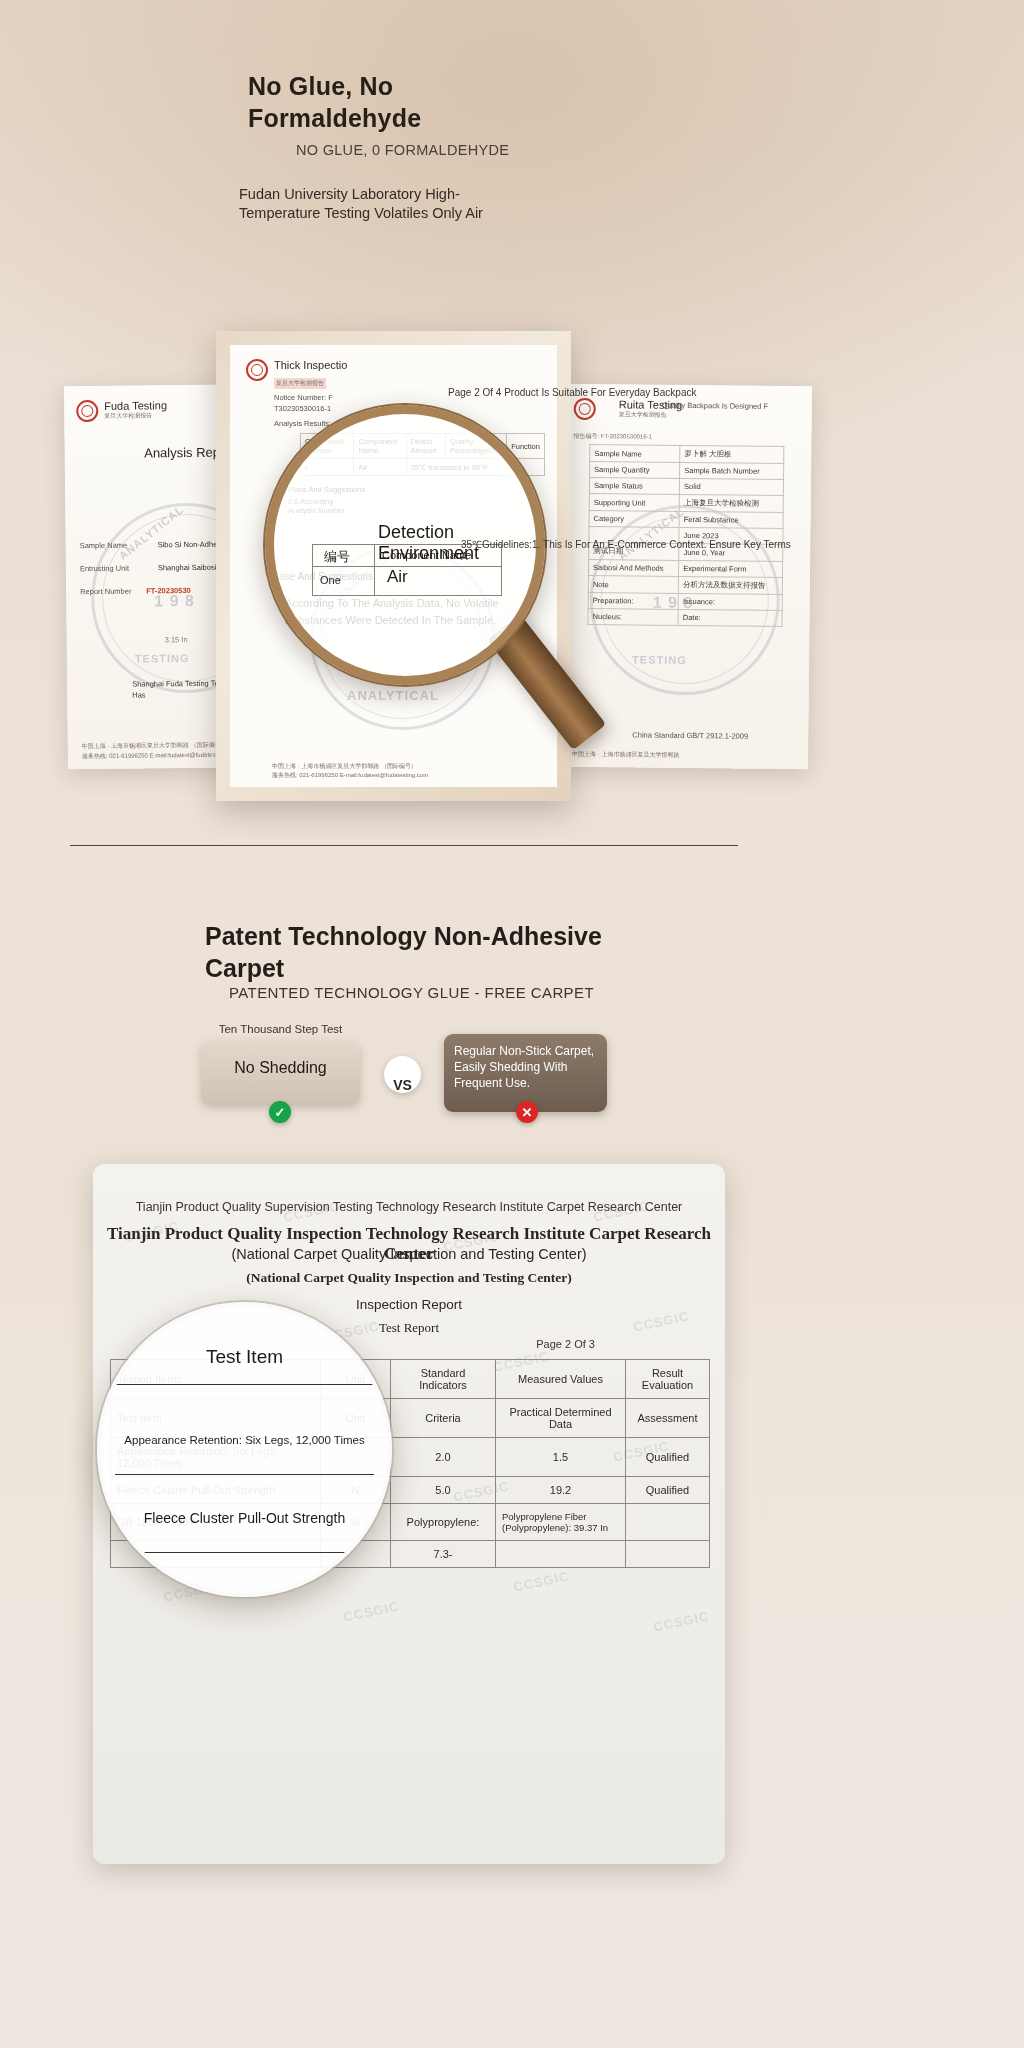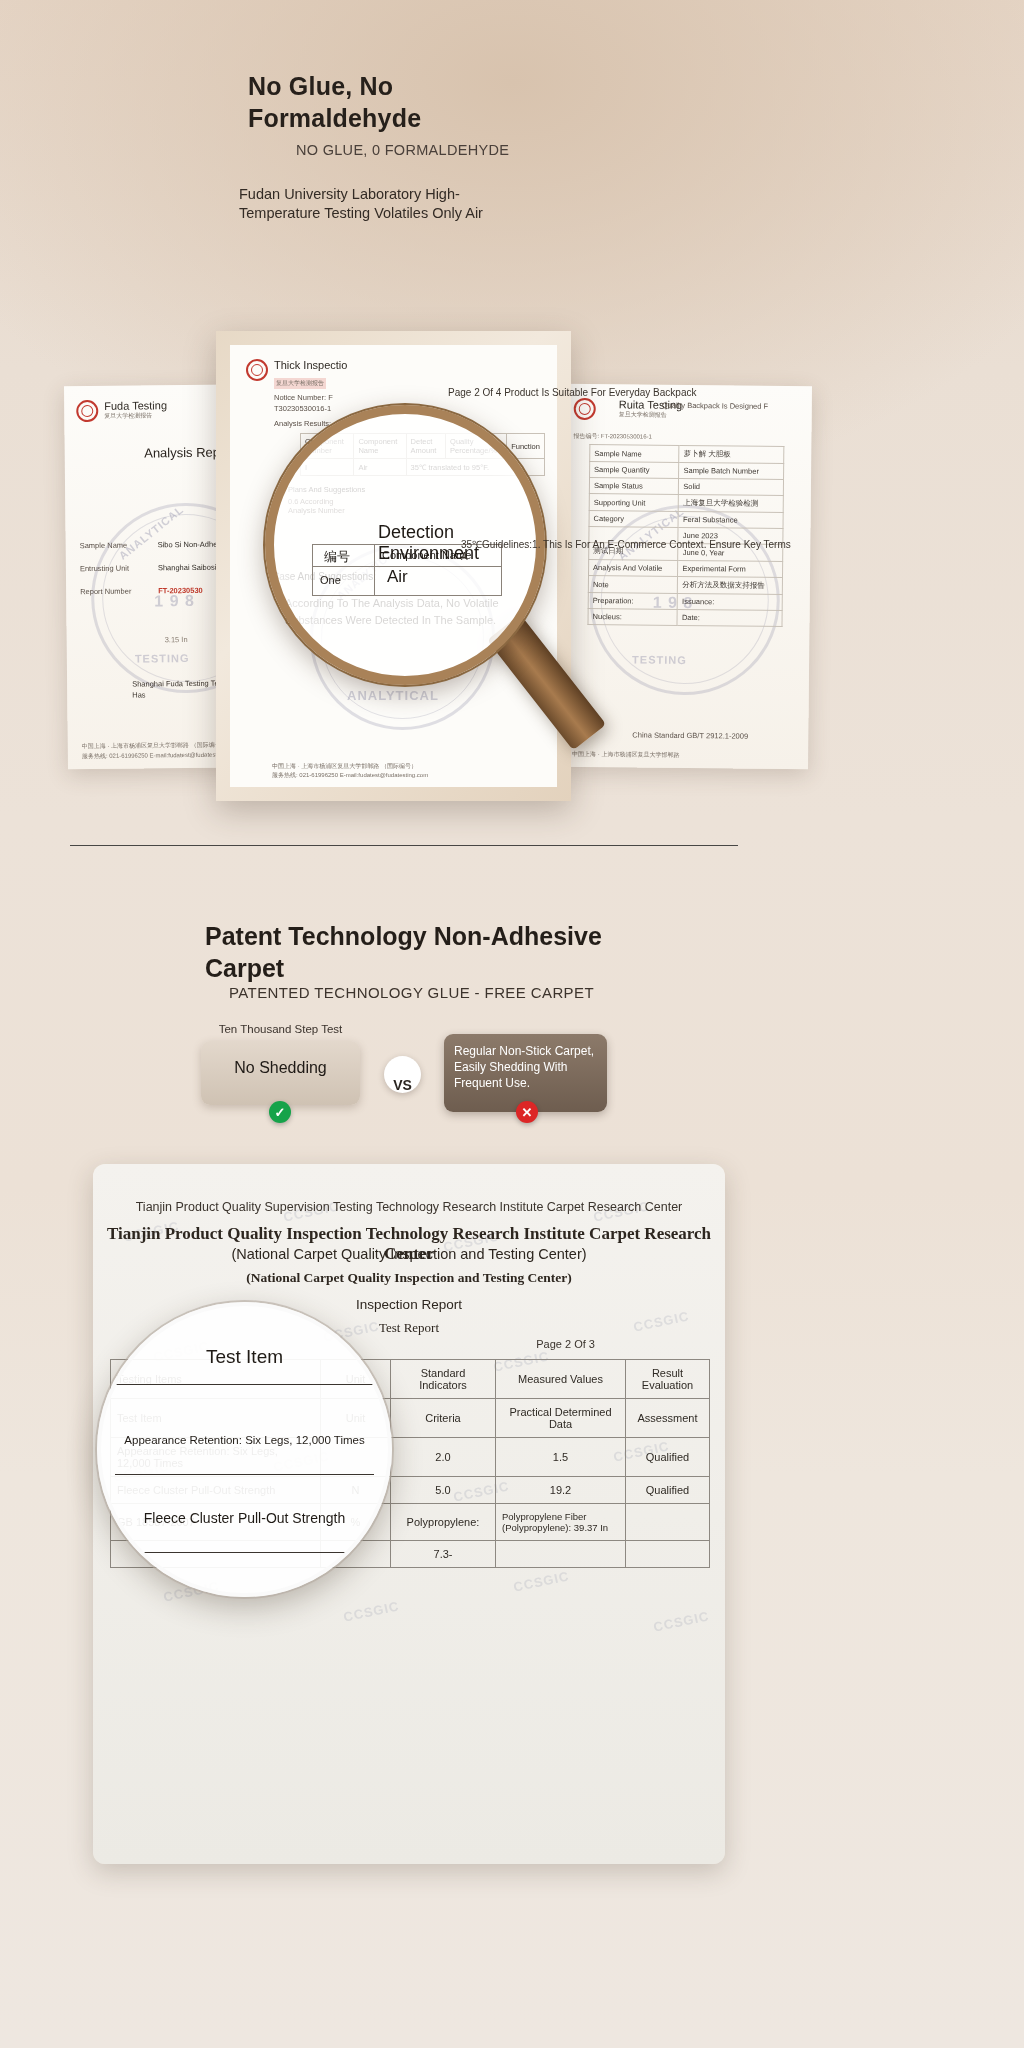--- a/index.html
+++ b/index.html
@@ -231,21 +231,21 @@
       <div style="position:absolute;left:14px;top:155px;width:222px;">
         <div style="display:flex;margin-bottom:14px;">
           <div class="tiny" style="width:78px;">Sample Name</div>
           <div class="tiny" style="flex:1;color:#2f2a24;">Sibo Si Non-Adhesive Floor</div>
         </div>
         <div style="display:flex;margin-bottom:14px;">
           <div class="tiny" style="width:78px;">Entrusting Unit</div>
           <div class="tiny" style="flex:1;color:#2f2a24;">Shanghai Saibosi Textile Science</div>
         </div>
         <div style="display:flex;">
-          <div class="tiny" style="width:78px;">Report Number</div>
+          <div class="tiny" style="width:66px;">Report Number</div>
           <div class="tiny" style="flex:1;color:#c0392b;font-weight:bold;">FT-20230530</div>
         </div>
       </div>
 
       <div class="tiny" style="position:absolute;left:98px;top:250px;color:#8a7f74;">3.15 In</div>
 
       <div class="tiny" style="position:absolute;left:65px;top:294px;width:150px;line-height:1.4;color:#3a332c;">Shanghai Fuda Testing Technology Group Has</div>
 
       <div class="xtiny" style="position:absolute;left:14px;bottom:18px;width:225px;">中国上海 · 上海市杨浦区复旦大学邯郸路 （国际编号）</div>
       <div class="xtiny" style="position:absolute;left:14px;bottom:8px;width:225px;">服务热线: 021-61996250 E-mail:fudatest@fudatesting.com</div>
@@ -293,21 +293,21 @@
         </tr>
         <tr>
           <td></td>
           <td>June 2023</td>
         </tr>
         <tr>
           <td>测试日期</td>
           <td>June 0, Year</td>
         </tr>
         <tr>
-          <td>Analysis And Volatile</td>
+          <td>Saibosi And Methods</td>
           <td>Experimental Form</td>
         </tr>
         <tr>
           <td>Note</td>
           <td>分析方法及数据支持报告</td>
         </tr>
         <tr>
           <td>Preparation:</td>
           <td>Issuance:</td>
         </tr>

